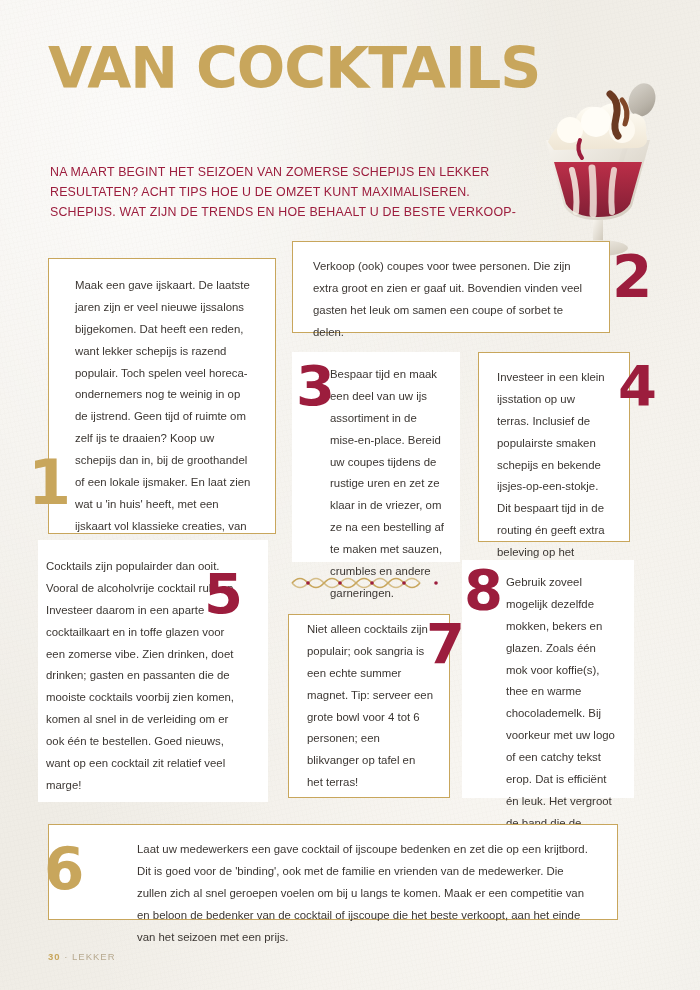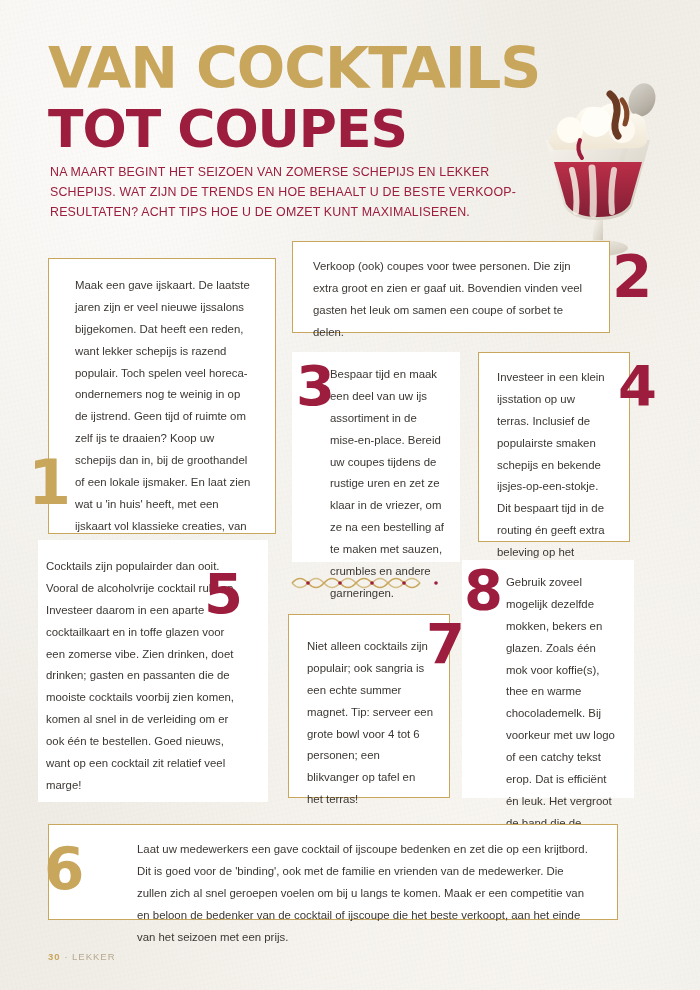--- a/index.html
+++ b/index.html
@@ -107,21 +107,21 @@
   }
   .num.gold { color: #c8a65c; }
   .num.red  { color: #9c1d3d; }
 
   
   #card1 { left: 48px;  top: 258px; width: 228px; height: 276px; padding: 16px 20px 0 26px; }
   #card2 { left: 292px; top: 241px; width: 318px; height: 92px;  padding: 14px 22px 0 20px; }
   #card3 { left: 292px; top: 352px; width: 168px; height: 210px; padding: 12px 16px 12px 38px; border: none; }
   #card4 { left: 478px; top: 352px; width: 152px; height: 190px; padding: 14px 20px 0 18px; }
   #card5 { left: 38px;  top: 540px; width: 230px; height: 262px; padding: 16px 22px 0 8px; border: none; }
-  #card7 { left: 288px; top: 614px; width: 162px; height: 184px; padding: 21px 16px 0 18px; }
+  #card7 { left: 288px; top: 614px; width: 162px; height: 184px; padding: 4px 16px 0 18px; }
   #card8 { left: 462px; top: 560px; width: 172px; height: 238px; padding: 12px 18px 0 44px; border: none; }
   #card6 { left: 48px;  top: 824px; width: 570px; height: 96px;  padding: 14px 24px 0 88px; }
 
   #n1 { left: 28px;  top: 452px; font-size: 62px; }
   #n2 { left: 612px; top: 248px; font-size: 58px; }
   #n3 { left: 296px; top: 358px; font-size: 56px; }
   #n4 { left: 618px; top: 358px; font-size: 56px; }
   #n5 { left: 204px; top: 566px; font-size: 56px; }
   #n6 { left: 44px;  top: 840px; font-size: 58px; }
   #n7 { left: 426px; top: 616px; font-size: 56px; }
@@ -148,27 +148,26 @@
   .footer .pg { color: #c8a65c; font-weight: bold; }
 </style>
 </head>
 <body>
 
 <div class="page">
   <div class="paper-tex"></div>
 
   <div class="title-block">
     <h1 class="title-line1">VAN COCKTAILS</h1>
-    <h1 class="title-line2">TOT COUPES</h1>
   </div>
 
   <div class="intro">
     <div>NA MAART BEGINT HET SEIZOEN VAN ZOMERSE SCHEPIJS EN LEKKER</div>
+    <div>RESULTATEN? ACHT TIPS HOE U DE OMZET KUNT MAXIMALISEREN.</div>
     <div>SCHEPIJS. WAT ZIJN DE TRENDS EN HOE BEHAALT U DE BESTE VERKOOP-</div>
-    <div>RESULTATEN? ACHT TIPS HOE U DE OMZET KUNT MAXIMALISEREN.</div>
   </div>
 
   <div class="photo">
     <svg width="168" height="190" viewBox="0 0 168 190">
       <defs>
         <linearGradient id="glassG" x1="0" y1="0" x2="1" y2="1">
           <stop offset="0%" stop-color="#f7f4ee"></stop>
           <stop offset="50%" stop-color="#e3ded4"></stop>
           <stop offset="100%" stop-color="#cdc6b8"></stop>
         </linearGradient>

